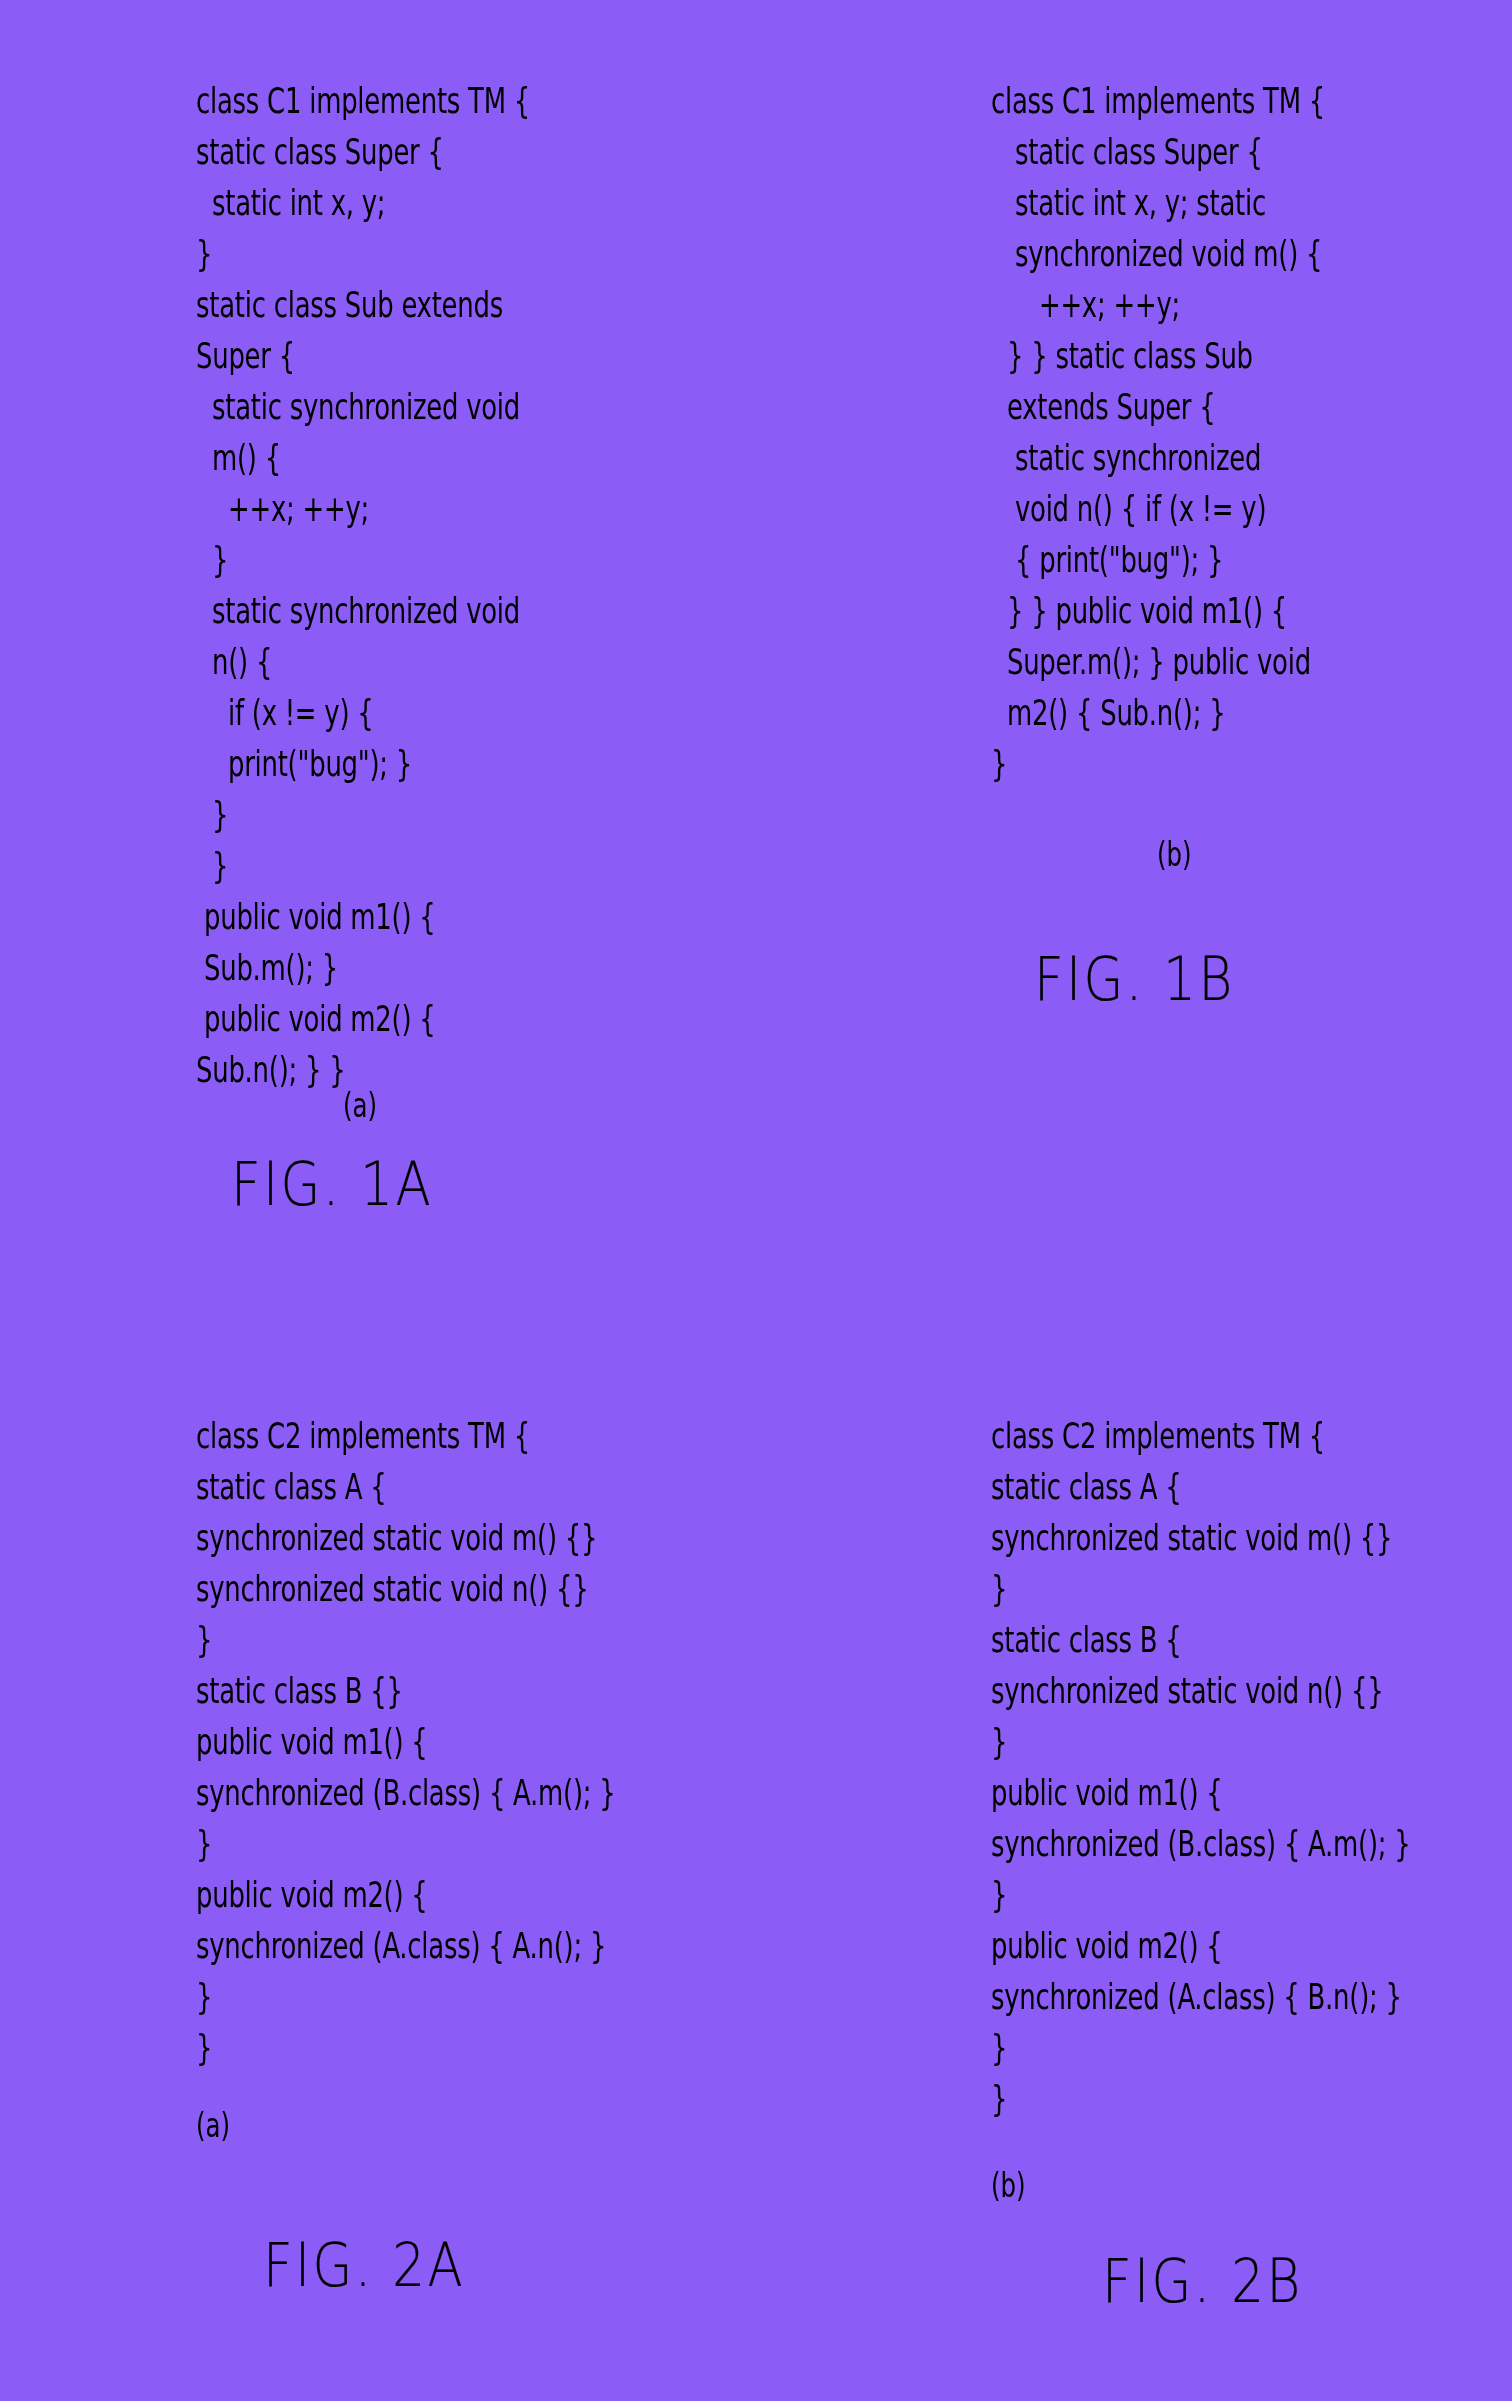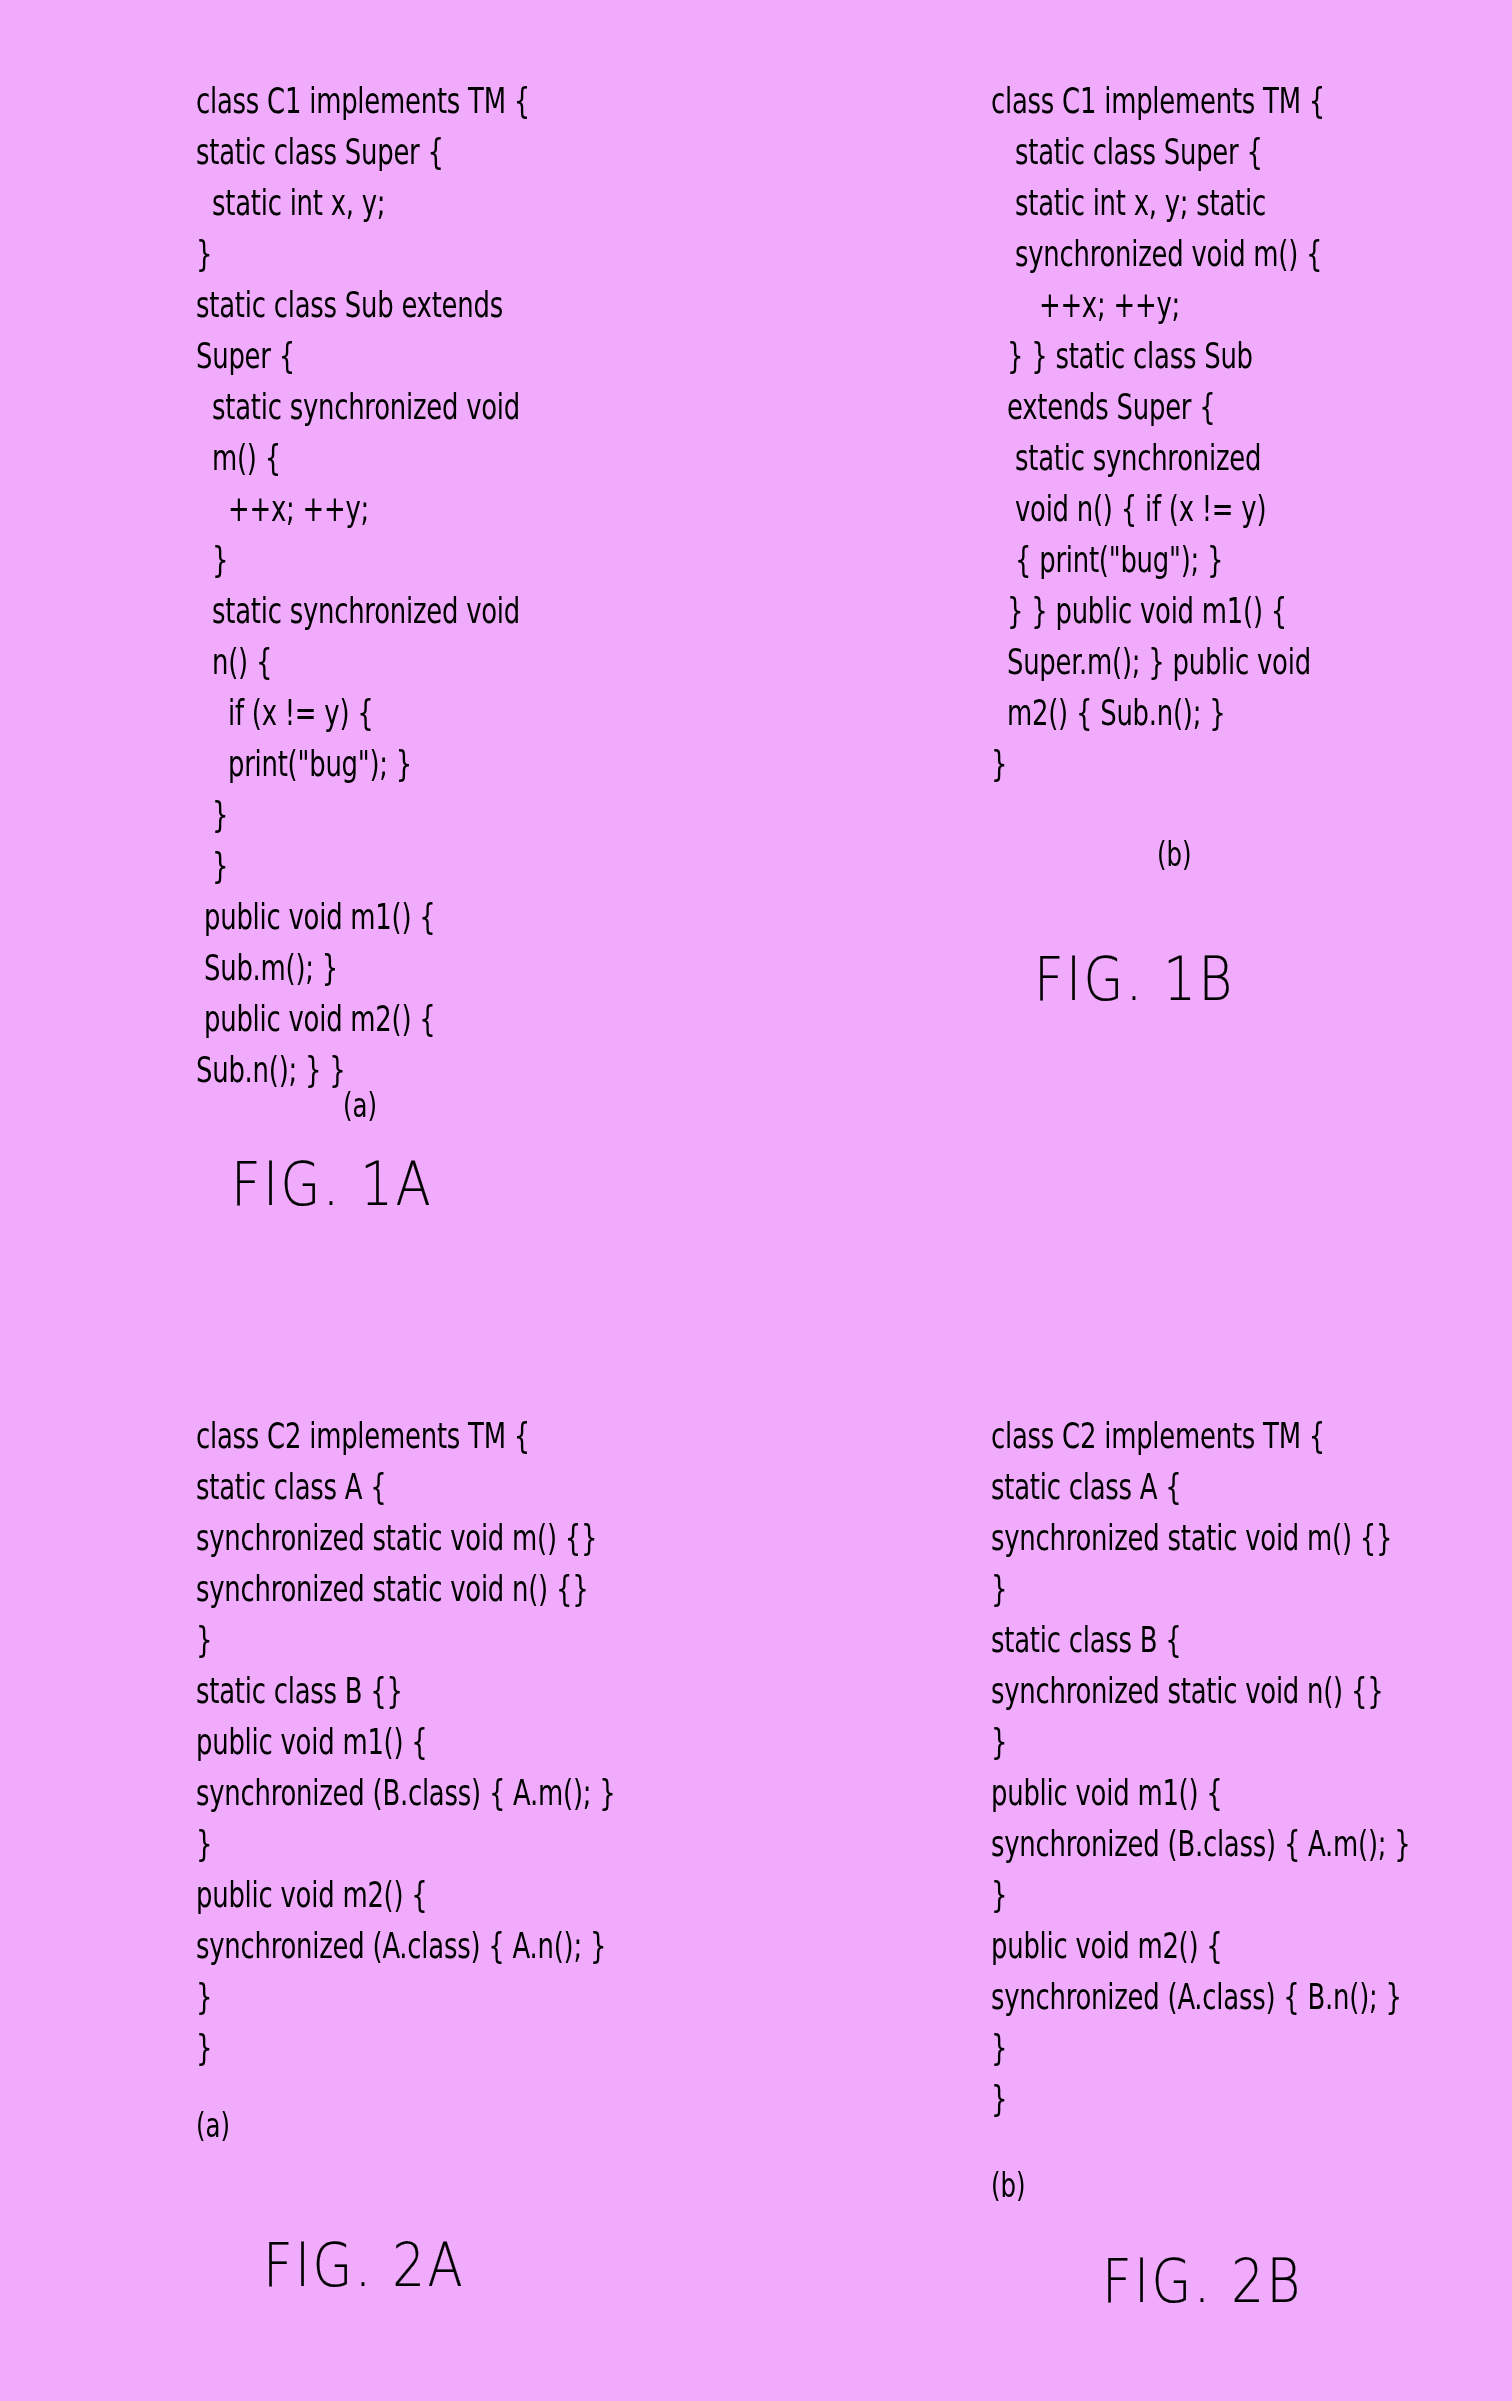--- a/index.html
+++ b/index.html
@@ -10,21 +10,21 @@
   }
   body {
     font-family: "Liberation Sans", sans-serif;
     color: #000000;
   }
 
   .sheet {
     position: relative;
     width: 1512px;
     height: 2401px;
-    background: #f0abfc;
+    background: #8b5cf6;
     overflow: hidden;
   }
 
   
   .code {
     position: absolute;
     font-family: "Liberation Sans Narrow", "DejaVu Sans Condensed", "Liberation Sans", sans-serif;
     font-size: 36px;
     line-height: 51px;
     color: #000000;

